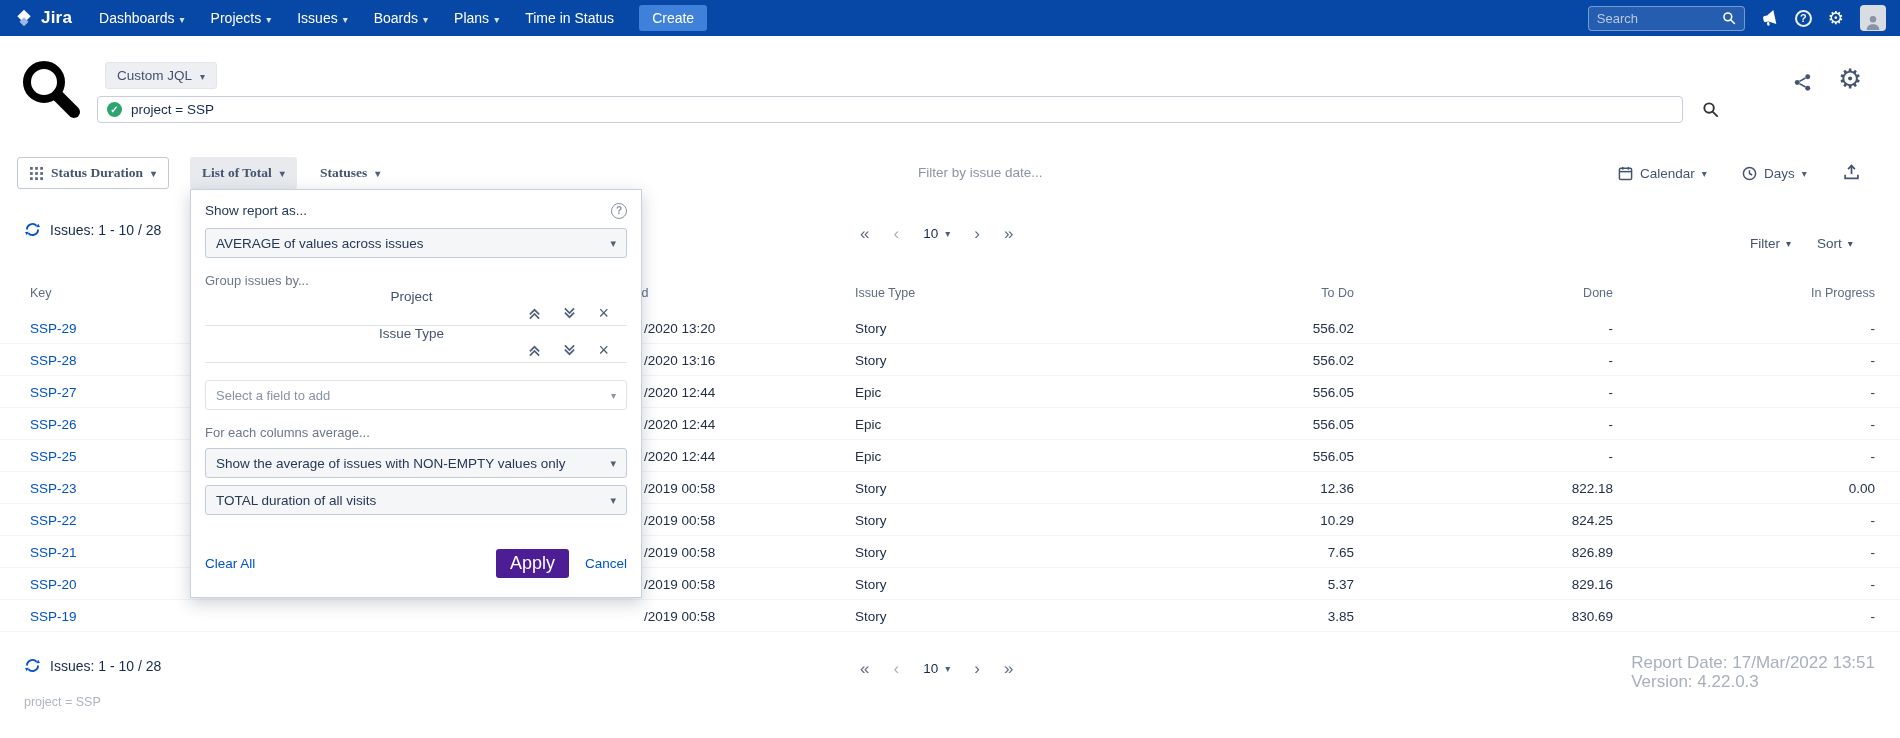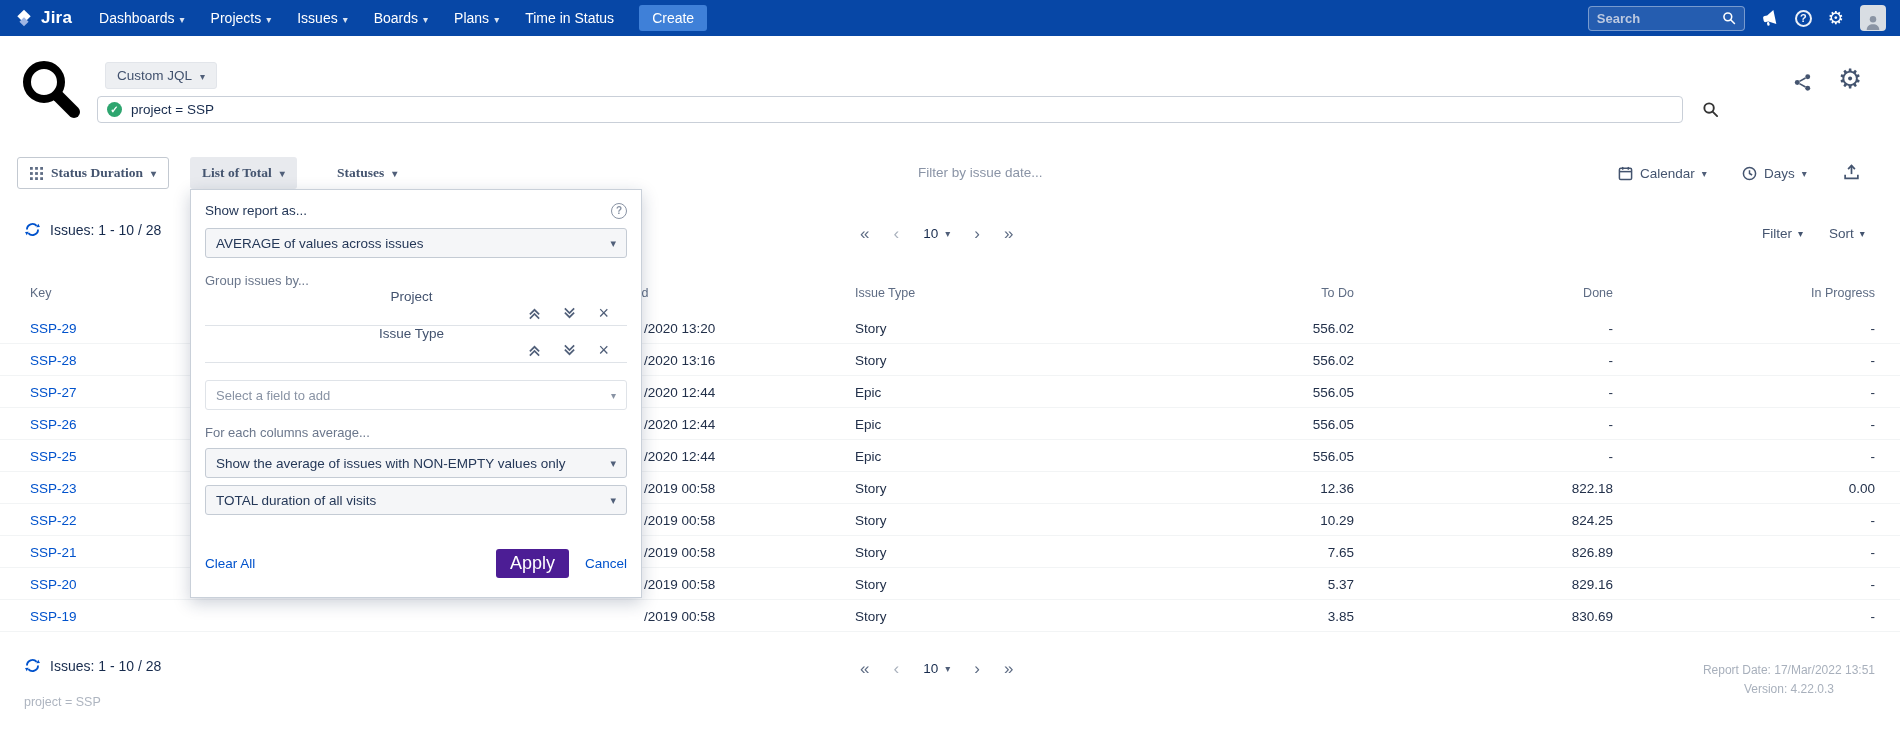--- a/index.html
+++ b/index.html
@@ -8,21 +8,21 @@
 
   
   .navbar { position: absolute; top: 0; left: 0; width: 100%; height: 36px; background: #0747A6; display: flex; align-items: center; padding: 0 14px; color: #fff; z-index: 40; }
   .brand { display: flex; align-items: center; gap: 7px; margin-right: 14px; cursor: pointer; }
   .brand-text { font-size: 17px; font-weight: 600; letter-spacing: .2px; }
   .nav-item { display: flex; align-items: center; gap: 5px; padding: 0 13px; font-size: 14px; height: 48px; cursor: pointer; white-space: nowrap; }
   .nav-item .chev { font-size: 10px; opacity: .85; margin-top: 2px; }
   .create-btn { margin-left: 12px; background: #3F80D8; color: #fff; height: 26px; padding: 0 13px; border-radius: 3px; font-size: 14px; display: flex; align-items: center; cursor: pointer; border: none; }
   .nav-right { margin-left: auto; display: flex; align-items: center; gap: 16px; }
   .nav-search { width: 157px; height: 25px; background: rgba(255,255,255,.12); border: 1px solid rgba(255,255,255,.38); border-radius: 4px; display: flex; align-items: center; padding: 0 8px; }
-  .nav-search input { flex: 1; min-width: 0; background: transparent; border: none; outline: none; color: #fff; font-size: 13px; font-family: "Liberation Sans", sans-serif; font-weight: bold; }
+  .nav-search input { flex: 1; min-width: 0; background: transparent; border: none; outline: none; color: #fff; font-size: 13px; font-family: "Liberation Sans", sans-serif; }
   .nav-search input::placeholder { color: #BCC9E0; }
   .help-badge { width: 17px; height: 17px; border-radius: 50%; border: 2px solid rgba(255,255,255,.92); color: rgba(255,255,255,.95); font-size: 11px; font-weight: bold; display: flex; align-items: center; justify-content: center; cursor: pointer; }
   .gear-glyph { font-size: 18px; color: #fff; cursor: pointer; line-height: 1; }
   .avatar { width: 26px; height: 26px; border-radius: 4px; background: #D8DDE3; display: flex; align-items: flex-end; justify-content: center; overflow: hidden; cursor: pointer; }
 
   
   .app-logo { position: absolute; left: 18px; top: 56px; cursor: default; }
   .mode-chip { position: absolute; left: 105px; top: 62px; height: 27px; background: #EDEFF2; border: 1px solid #E2E5EA; border-radius: 3px; display: flex; align-items: center; gap: 8px; padding: 0 11px; font-size: 13.5px; color: #42526E; cursor: pointer; }
   .mode-chip .chev, .tb .chev { font-size: 10px; color: #505F79; margin-top: 1px; }
   .jql-field { position: absolute; left: 97px; top: 96px; width: 1586px; height: 27px; border: 1px solid #C9CFD8; border-radius: 4px; background: #fff; display: flex; align-items: center; gap: 9px; padding: 0 9px; cursor: text; }
@@ -30,21 +30,21 @@
   .jql-text { font-size: 13.5px; color: #172B4D; }
   .jql-search-btn { position: absolute; left: 1702px; top: 101px; cursor: pointer; }
   .share-btn { position: absolute; left: 1793px; top: 73px; cursor: pointer; }
   .page-gear { position: absolute; left: 1838px; top: 66px; font-size: 27px; color: #44546F; cursor: pointer; line-height: 1; }
 
   
   .tb { position: absolute; height: 32px; display: flex; align-items: center; gap: 8px; font-size: 13.5px; color: #44546F; cursor: pointer; border-radius: 3px; padding: 0 12px; white-space: nowrap; }
   .tb.bold { font-weight: bold; font-family: Liberation Serif, serif; }
   #btn-status-duration { left: 17px; top: 157px; background: #fff; border: 1px solid #C3C9D1; }
   #btn-list-of-total { left: 190px; top: 157px; background: #E8EAEE; }
-  #btn-statuses { left: 325px; top: 157px; text-align: center; }
+  #btn-statuses { left: 308px; top: 157px; text-align: center; }
   .date-filter { position: absolute; left: 918px; top: 165px; font-size: 13.5px; color: #8A94A6; cursor: pointer; }
   #btn-calendar { left: 1612px; top: 158px; height: 30px; padding: 0 6px; gap: 7px; }
   #btn-days { left: 1736px; top: 158px; height: 30px; padding: 0 6px; gap: 7px; }
   .export-btn { position: absolute; left: 1843px; top: 164px; cursor: pointer; }
 
   
   .panel { position: absolute; left: 190px; top: 189px; width: 452px; background: #fff; border: 1px solid #C9D0D9; box-shadow: 0 5px 16px rgba(23,43,77,.22); z-index: 30; padding: 12px 14px 19px; }
   .panel-label-row { display: flex; align-items: center; justify-content: space-between; height: 17px; }
   .panel-label { font-size: 13.5px; color: #253858; }
   .panel-help { width: 16px; height: 16px; border-radius: 50%; border: 1.5px solid #8993A4; color: #8993A4; font-size: 10px; font-weight: bold; display: flex; align-items: center; justify-content: center; cursor: pointer; }
@@ -67,21 +67,21 @@
 
   
   .results-left { position: absolute; left: 24px; top: 221px; display: flex; align-items: center; gap: 9px; font-size: 14px; color: #172B4D; }
   .results-left.bottom { top: 657px; }
   .pagination { position: absolute; left: 860px; display: flex; align-items: center; gap: 24px; }
   .pagination.top { top: 225px; } .pagination.bottom { top: 660px; }
   .pg { font-size: 17px; color: #5E6C84; cursor: pointer; line-height: 1; }
   .pg.prev { color: #A9B1BD; }
   .pg-size { display: flex; align-items: center; gap: 7px; font-size: 13.5px; color: #172B4D; cursor: pointer; }
   .pg-size .chev { font-size: 10px; color: #505F79; }
-  .results-right { position: absolute; left: 1750px; top: 226px; display: flex; align-items: center; gap: 26px; font-size: 13.5px; color: #44546F; margin-left: 12px; }
+  .results-right { position: absolute; left: 1750px; top: 236px; display: flex; align-items: center; gap: 26px; font-size: 13.5px; color: #44546F; }
   .rr-item { display: flex; align-items: center; gap: 6px; cursor: pointer; }
   .rr-item .chev { font-size: 10px; }
   .refresh { display: flex; align-items: center; cursor: pointer; }
 
   
   .thead { position: absolute; left: 0; top: 286px; width: 100%; height: 17px; font-size: 12.5px; color: #5E6C84; }
   .thead span { position: absolute; white-space: nowrap; }
   .tbody { position: absolute; left: 0; top: 312px; width: 100%; }
   .trow { position: relative; height: 32px; border-bottom: 1px solid rgba(9,30,66,.05); }
   .cell { position: absolute; top: 50%; transform: translateY(-50%); font-size: 13.5px; color: #22304A; white-space: nowrap; }
@@ -89,21 +89,21 @@
   .h-created, .c-created { left: 644px; }
   .h-created { left: 604px; }
   .h-type, .c-type { left: 855px; }
   .h-todo, .c-todo { right: 546px; }
   .h-done, .c-done { right: 287px; }
   .h-prog, .c-prog { right: 25px; }
   .h-todo, .h-done, .h-prog, .c-todo, .c-done, .c-prog { text-align: right; }
   .c-key { color: #0052CC; text-decoration: none; cursor: pointer; }
 
   
-  .report-meta { position: absolute; right: 25px; top: 653px; text-align: center; font-size: 12px; color: #A8B0BC; line-height: 19px; margin-top: 8px; }
+  .report-meta { position: absolute; right: 25px; top: 653px; text-align: left; font-size: 17px; color: #A8B0BC; line-height: 19px; }
   .jql-echo { position: absolute; left: 24px; top: 695px; font-size: 12.5px; color: #AEB5C0; }
 </style>
 </head>
 <body>
 
 <div class="screen">
 
   <div class="navbar">
     <div class="brand">
       <svg width="20" height="20" viewBox="0 0 24 24">

